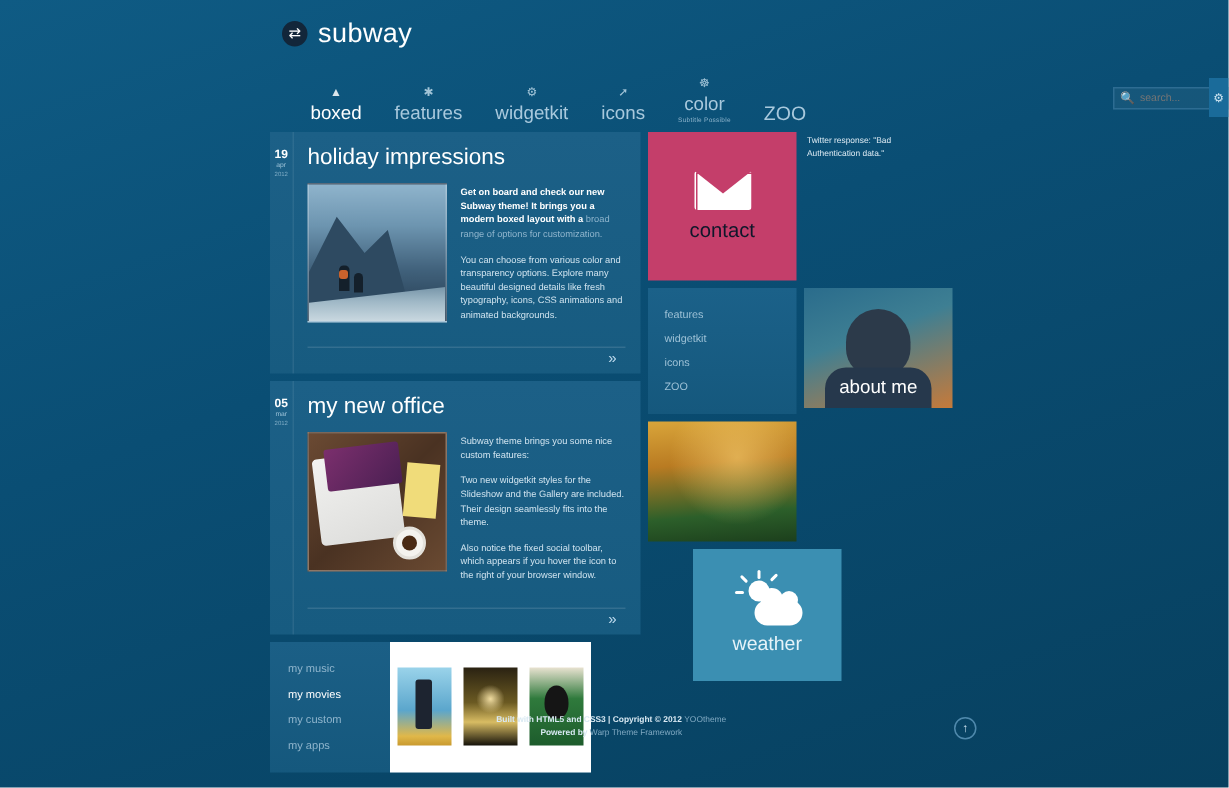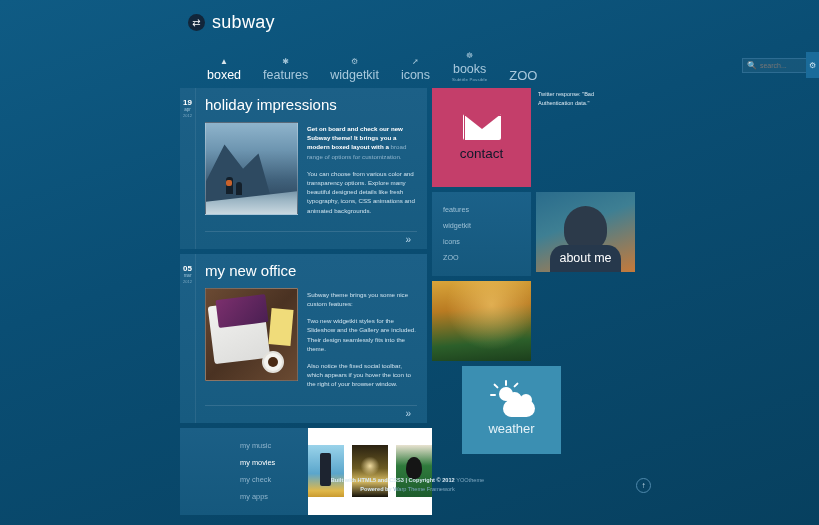--- a/index.html
+++ b/index.html
@@ -265,21 +265,20 @@
     padding-right: 6px;
   }
   .more-arrow { color: #bcd9ec; font-size: 10px; cursor: pointer; line-height: 1; }
 
   
   .media-module {
     background: linear-gradient(180deg, #1b5f86 0%, #15587d 100%);
     display: flex;
     width: 214px;
     height: 87px;
-    padding-left: 48px;
   }
   .media-menu {
     width: 80px;
     padding: 9px 0 0 12px;
     flex: none;
   }
   .media-menu li {
     list-style: none;
     color: #8fb5cd;
     font-size: 7.4px;
@@ -522,21 +521,21 @@
         <span class="menu-label">widgetkit</span>
       </a>
 
       <a class="menu-item">
         <span class="menu-icon">➚</span>
         <span class="menu-label">icons</span>
       </a>
 
       <a class="menu-item">
         <span class="menu-icon">☸</span>
-        <span class="menu-label">books</span>
+        <span class="menu-label">color</span>
         <span class="menu-sub">Subtitle Possible</span>
       </a>
 
       <a class="menu-item plain">
         <span class="menu-label">ZOO</span>
       </a>
     </div>
 
     <div class="search-wrap">
       <div class="search-box">
@@ -605,21 +604,21 @@
           <div class="article-footer">
             <span class="more-arrow">»</span>
           </div>
         </div>
       </div>
 
       <div class="media-module">
         <ul class="media-menu">
           <li>my music</li>
           <li class="active">my movies</li>
-          <li>my check</li>
+          <li>my custom</li>
           <li>my apps</li>
         </ul>
         <div class="posters">
           <div class="poster poster-1"></div>
           <div class="poster poster-2"></div>
           <div class="poster poster-3"></div>
         </div>
       </div>
     </div>
 

